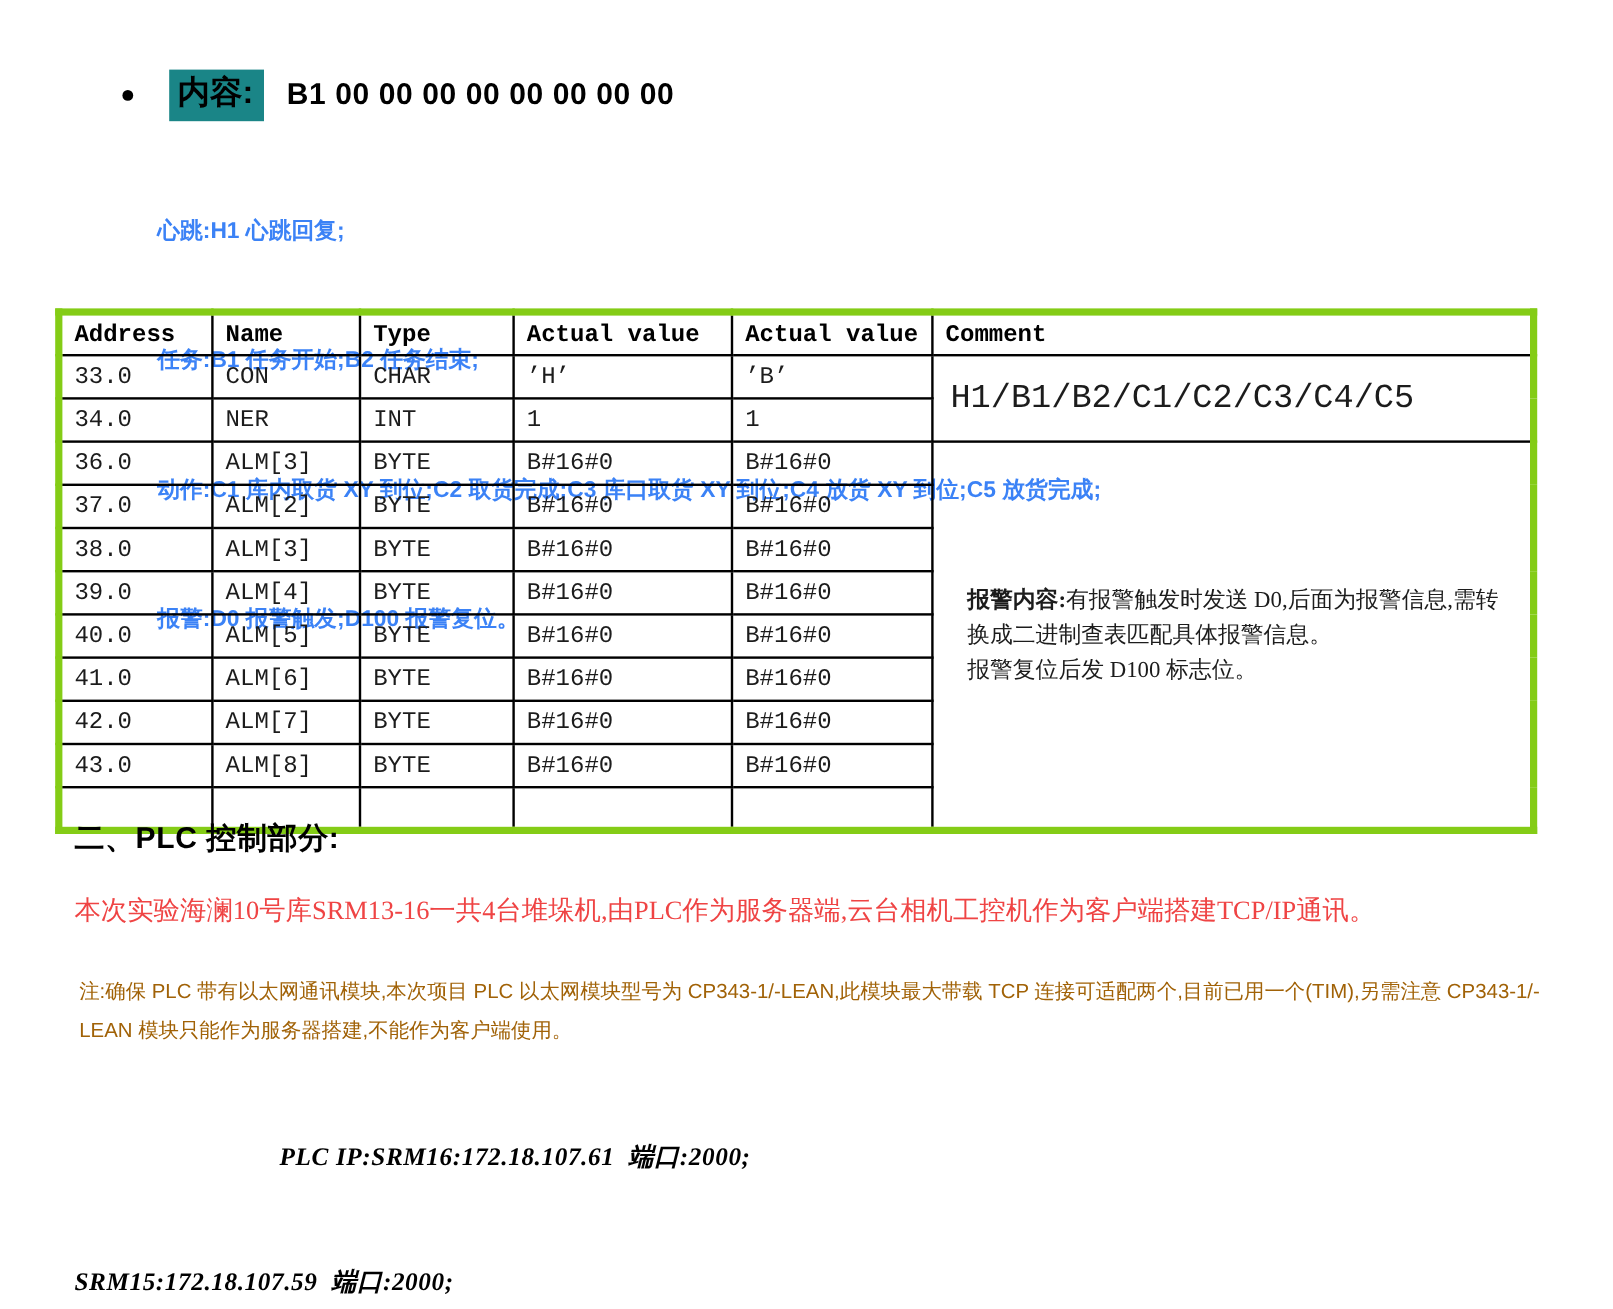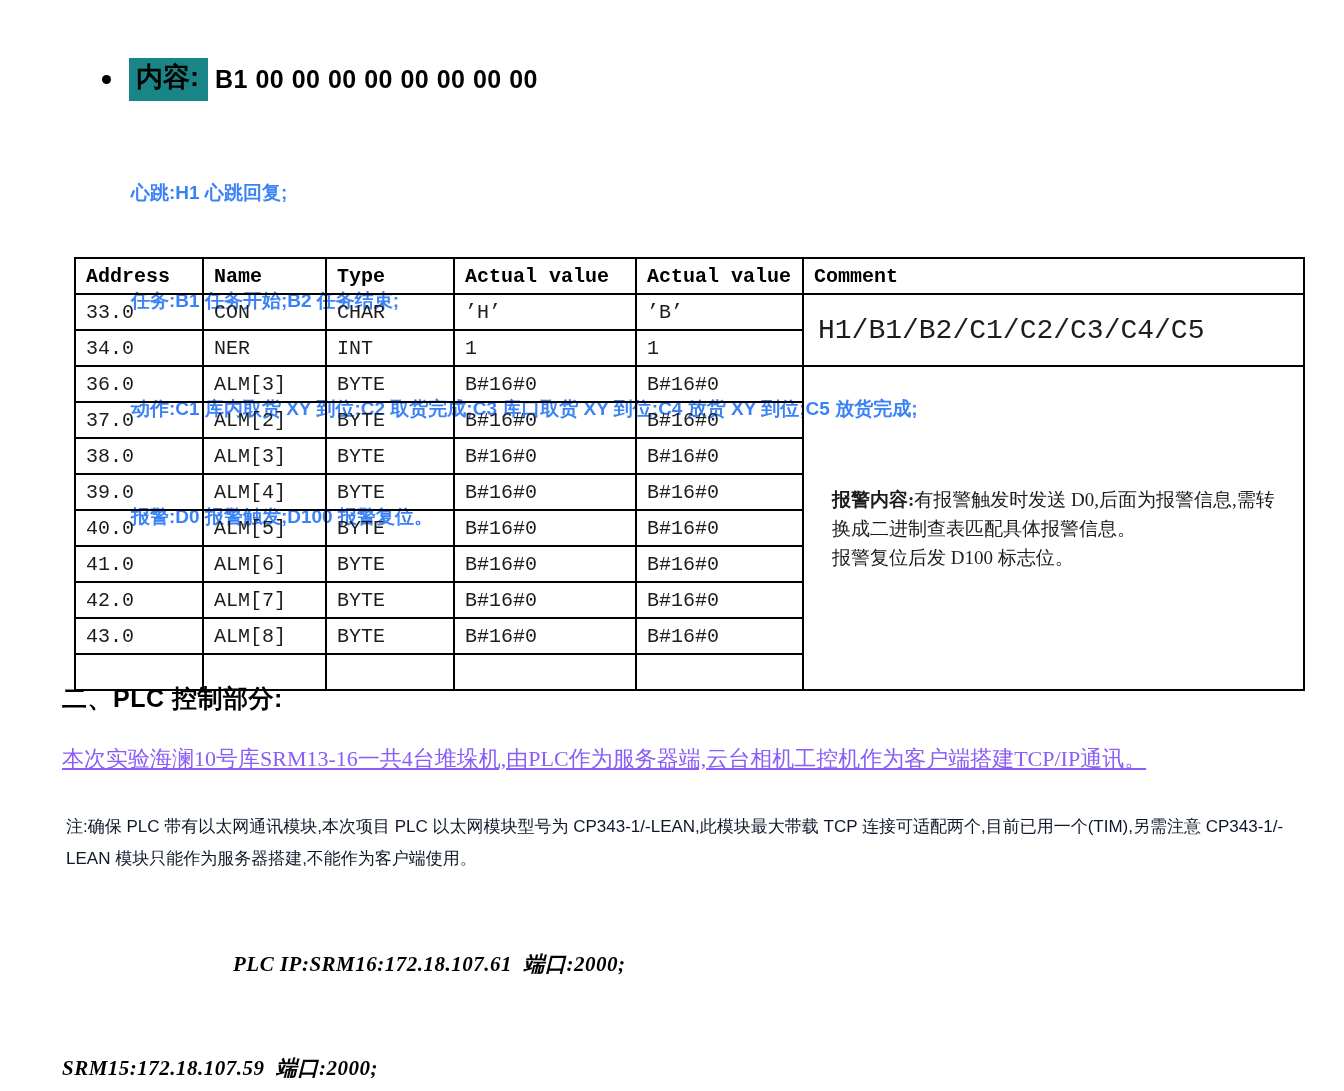--- a/index.html
+++ b/index.html
@@ -7,21 +7,21 @@
   .page {
     position:relative;
     width:1344px; height:1091px;
     background:#ffffff;
     overflow:hidden;
     font-family:"Liberation Sans", sans-serif;
     color:#000;
   }
 
   
-  .bullet-row { position:absolute; left:102px; top:58px; display:flex; align-items:center; }
+  .bullet-row { position:absolute; left:102px; top:58px; display:flex; align-items:center;gap:12px; }
   .bullet-dot {
     width:9px; height:9px; border-radius:50%; background:#000;
     margin-right:18px; flex:0 0 auto;
   }
   .hl-label {
     display:inline-block;
     background:#1a8587;
     color:#000;
     font-size:27px; font-weight:bold;
     padding:5px 9px 8px 7px;
@@ -37,25 +37,25 @@
   .red-list {
     position:absolute; left:131px; top:103px;
     font-size:19px; font-weight:bold;
     line-height:36px;
     color:#3b82f6;
     white-space:pre;
   }
 
   
   table.var-table {
-    position:absolute; left:74px; top:257px;
+    position:absolute; left:46px; top:257px;
     width:1229px;
     border-collapse:collapse;
     table-layout:fixed;
-    border:2px solid #84cc16;
+    border:6px solid #84cc16;
     font-family:"Liberation Mono", monospace;
     font-size:20px;
   }
   .var-table th, .var-table td {
     border:2px solid #000;
     height:36px;
     padding:0 4px 0 10px;
     text-align:left;
     vertical-align:middle;
     overflow:hidden;
@@ -84,28 +84,27 @@
   .sec-heading {
     position:absolute; left:62px; top:682px;
     font-size:25px; font-weight:bold;
     letter-spacing:0.5px;
   }
   .body-par {
     position:absolute; left:62px; top:744px;
     width:1182px;
     font-family:"Liberation Serif", serif;
     font-size:22px; line-height:29px;
-    color:#8b5cf6;
-    text-decoration:underline;
+    color:#ef4444;
   }
   .red-note {
     position:absolute; left:66px; top:811px;
     width:1258px;
     font-size:17px; line-height:32px;
-    color:#0f172a;
+    color:#a16207;
   }
 
   
   .ip-block {
     position:absolute; left:62px; top:900px;
     font-family:"Liberation Serif", serif;
     font-style:italic; font-weight:bold;
     font-size:21px;
     letter-spacing:0.5px;
     white-space:pre;

